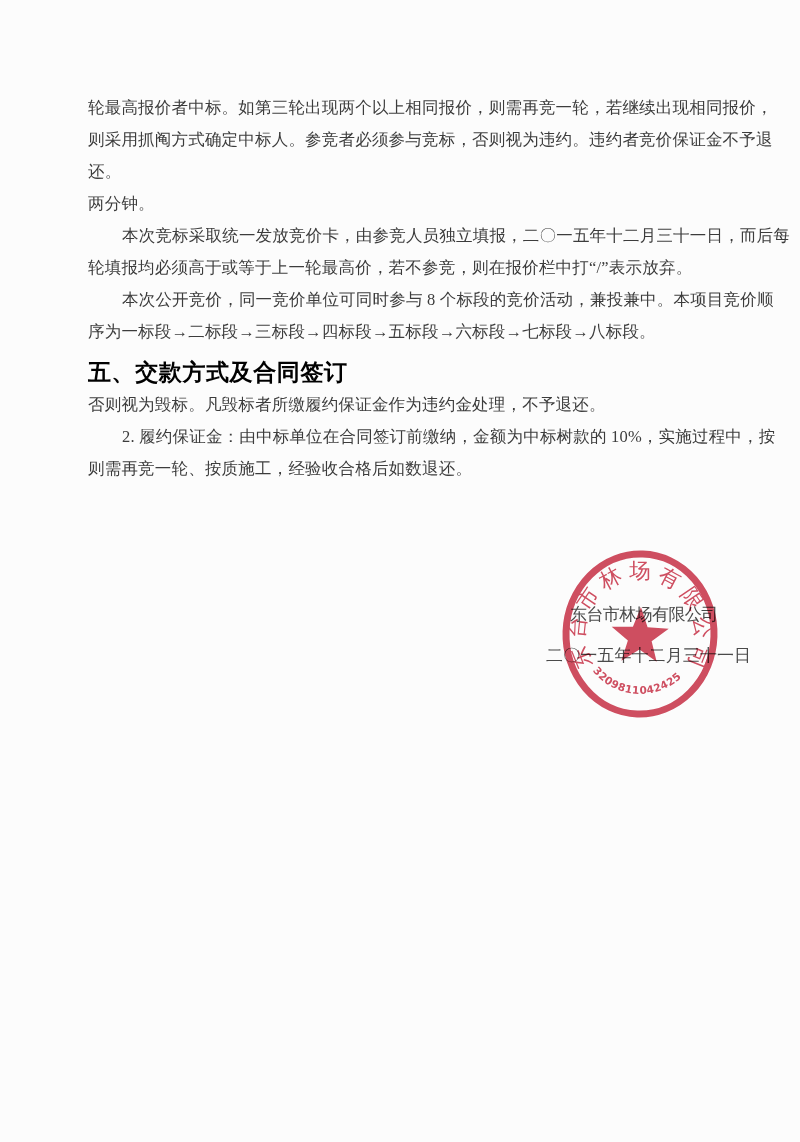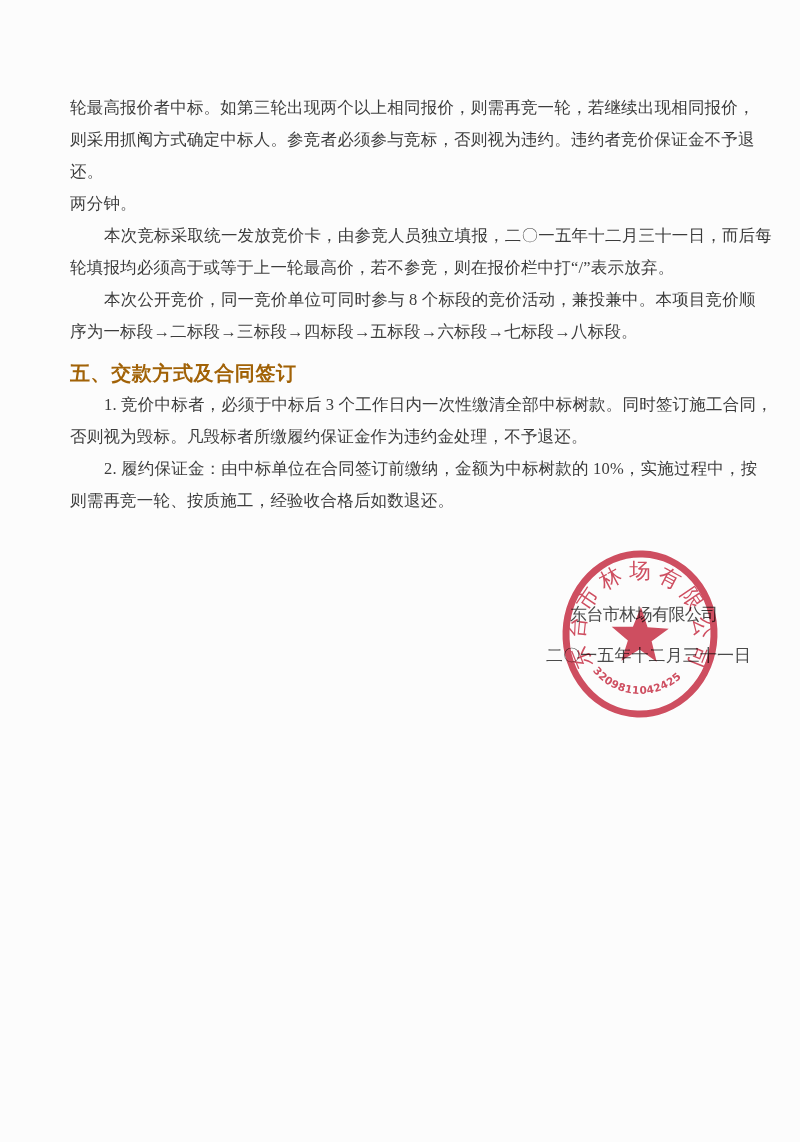--- a/index.html
+++ b/index.html
@@ -9,36 +9,36 @@
     font-family: "Liberation Serif", "DejaVu Serif", serif;
   }
   .page {
     position: relative;
     width: 800px; height: 1142px;
     background: #fcfcfc;
     overflow: hidden;
   }
   .doc-body {
     position: absolute;
-    left: 70px; top: 92px; width: 680px;
+    left: 88px; top: 92px; width: 680px;
     color: #3c3c3c;
     font-size: 16.5px;
     letter-spacing: 0.2px;
   }
   .doc-line {
     line-height: 32px;
     height: 32px;
     white-space: nowrap;
   }
   .doc-line.indent { padding-left: 34px; }
   .doc-line.heading {
     margin-top: 9px;
     font-weight: bold;
-    color: #a16207;
-    font-size: 20px;
+    color: #000000;
+    font-size: 23px;
     letter-spacing: 0.6px;
   }
   .doc-line.gap-sm { }
   .company-line {
     position: absolute; left: 570px; top: 603px;
     font-size: 17px; letter-spacing: -0.6px;
     color: #4a4a4a; white-space: nowrap;
   }
   .date-line {
     position: absolute; left: 546px; top: 644px;
@@ -69,21 +69,20 @@
   <div class="doc-body">
     <div class="doc-line">轮最高报价者中标。如第三轮出现两个以上相同报价，则需再竞一轮，若继续出现相同报价，</div>
     <div class="doc-line">则采用抓阄方式确定中标人。参竞者必须参与竞标，否则视为违约。违约者竞价保证金不予退</div>
     <div class="doc-line">还。</div>
     <div class="doc-line">两分钟。</div>
     <div class="doc-line indent">本次竞标采取统一发放竞价卡，由参竞人员独立填报，二〇一五年十二月三十一日，而后每</div>
     <div class="doc-line">轮填报均必须高于或等于上一轮最高价，若不参竞，则在报价栏中打“/”表示放弃。</div>
     <div class="doc-line indent gap-sm">本次公开竞价，同一竞价单位可同时参与 8 个标段的竞价活动，兼投兼中。本项目竞价顺</div>
     <div class="doc-line">序为一标段→二标段→三标段→四标段→五标段→六标段→七标段→八标段。</div>
     <div class="doc-line heading">五、交款方式及合同签订</div>
-    <div class="doc-line indent">1. 竞价中标者，必须于中标后 3 个工作日内一次性缴清全部中标树款。同时签订施工合同，</div>
     <div class="doc-line">否则视为毁标。凡毁标者所缴履约保证金作为违约金处理，不予退还。</div>
     <div class="doc-line indent">2. 履约保证金：由中标单位在合同签订前缴纳，金额为中标树款的 10%，实施过程中，按</div>
     <div class="doc-line">则需再竞一轮、按质施工，经验收合格后如数退还。</div>
   </div>
 
   <div class="company-line">东台市林场有限公司</div>
   <div class="date-line">二〇一五年十二月三十一日</div>
 
   <svg class="seal" viewBox="0 0 164 170" width="164" height="170" xmlns="http://www.w3.org/2000/svg">
     <ellipse cx="82" cy="85" rx="74" ry="80" fill="none" stroke-width="7" stroke="#cc3b50"></ellipse>

